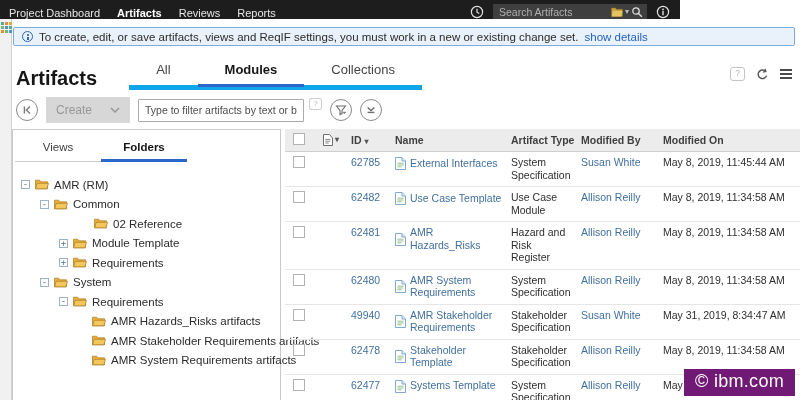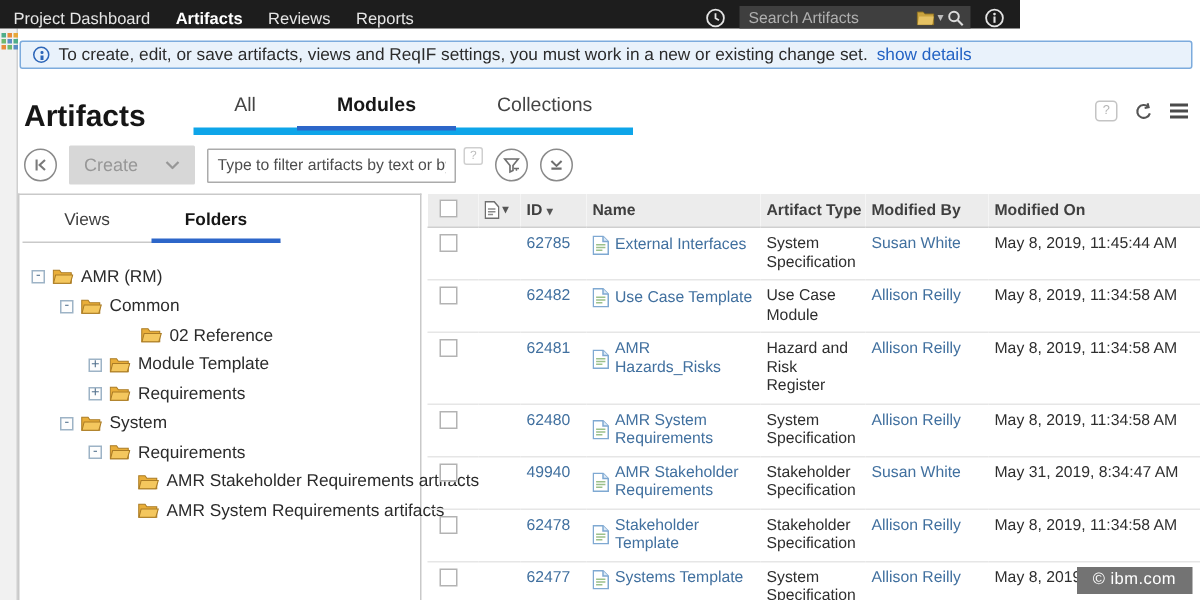--- a/index.html
+++ b/index.html
@@ -83,22 +83,22 @@
            color:#3f3f3f;font-weight:bold;padding:0 4px;white-space:nowrap;overflow:hidden;}
   tbody td{border-bottom:1px solid #e6e6e6;padding:4px 4px 5px;vertical-align:top;line-height:12.5px;color:#2e2e2e;}
   .lnk{color:#41709f;text-decoration:none;cursor:pointer;}
   .cb{display:inline-block;width:12px;height:12px;box-sizing:border-box;border:1px solid #b3b3b3;
       background:#fff;cursor:pointer;}
   td.c-sel,th.c-sel{padding-left:8px;}
   .name-wrap{display:flex;align-items:center;gap:4px;}
   .sort-ic{font-size:8px;color:#555;margin-left:3px;}
   .hdr-caret{font-size:8px;color:#555;margin-left:2px;vertical-align:2px;}
 
-  .watermark{position:absolute;right:5px;bottom:4px;background:#737373;color:#fff;
-             padding:2px 11px 4px;font-size:11px;letter-spacing:.3px;}
+  .watermark{position:absolute;right:5px;bottom:4px;background:#701a75;color:#fff;
+             padding:2px 11px 4px;font-size:18px;letter-spacing:.3px;}
 </style>
 </head>
 <body>
 
 <div class="screen">
 
   <div class="topbar">
     <nav class="menu">
         <span class="nav-item">Project Dashboard</span>
         <span class="nav-item active">Artifacts</span>
@@ -280,20 +280,30 @@
   </div>
           <div class="tree-item" style="padding-left: 46px;">
     <span class="expander">-</span>
     <span class="folder-ic">
       <svg width="14" height="11" viewBox="0 0 14 11">
                 <path d="M.5 1.2h4.2l1.2 1.6h6.6V9.8H.5z" fill="#e9ae39" stroke="#ab7c25" stroke-width=".7"></path>
                 <path d="M2.1 4.3h11.4L11.9 9.8H.7z" fill="#f4c75e" stroke="#ab7c25" stroke-width=".7"></path>
               </svg>
     </span>
     <span class="tlabel">Requirements</span>
+  </div>
+          <div class="tree-item" style="padding-left: 65px;">
+    <span class="expander" style="visibility: hidden;"></span>
+    <span class="folder-ic">
+      <svg width="14" height="11" viewBox="0 0 14 11">
+                <path d="M.5 1.2h4.2l1.2 1.6h6.6V9.8H.5z" fill="#e9ae39" stroke="#ab7c25" stroke-width=".7"></path>
+                <path d="M2.1 4.3h11.4L11.9 9.8H.7z" fill="#f4c75e" stroke="#ab7c25" stroke-width=".7"></path>
+              </svg>
+    </span>
+    <span class="tlabel">AMR Hazards_Risks artifacts</span>
   </div>
           <div class="tree-item" style="padding-left: 65px;">
     <span class="expander" style="visibility: hidden;"></span>
     <span class="folder-ic">
       <svg width="14" height="11" viewBox="0 0 14 11">
                 <path d="M.5 1.2h4.2l1.2 1.6h6.6V9.8H.5z" fill="#e9ae39" stroke="#ab7c25" stroke-width=".7"></path>
                 <path d="M2.1 4.3h11.4L11.9 9.8H.7z" fill="#f4c75e" stroke="#ab7c25" stroke-width=".7"></path>
               </svg>
     </span>
     <span class="tlabel">AMR Stakeholder Requirements artifacts</span>

